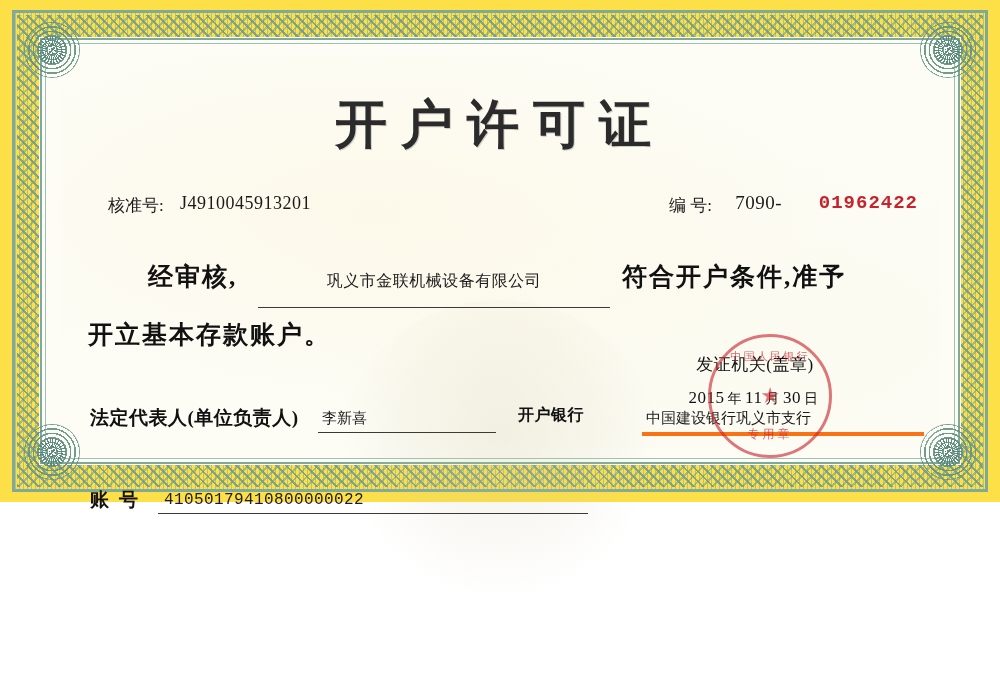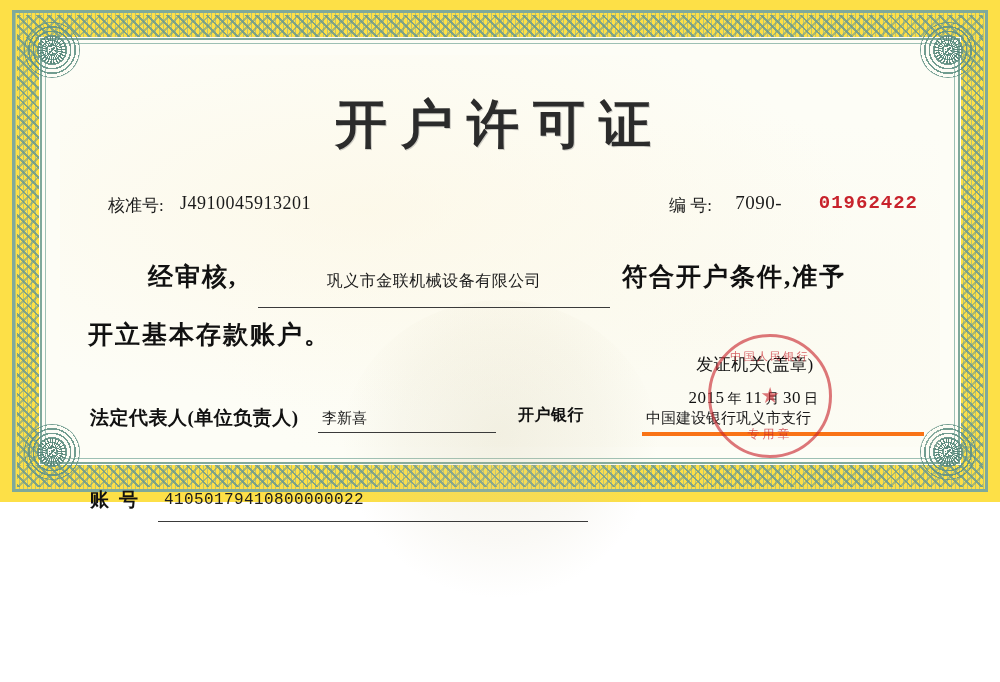--- a/index.html
+++ b/index.html
@@ -299,21 +299,21 @@
     font-weight: bold;
     color: #111;
     letter-spacing: 10px;
   }
   .acct-value-wrap {
     position: absolute;
     left: 88px;
     top: 6px;
     width: 430px;
     border-bottom: 1px solid #3a3a3a;
-    padding-bottom: 12px;
+    padding-bottom: 4px;
   }
   .acct-value {
     font-size: 16px;
     color: #1c1c1c;
     padding-left: 6px;
     letter-spacing: 0.4px;
   }
 
   .issuer-block {
     position: absolute;

